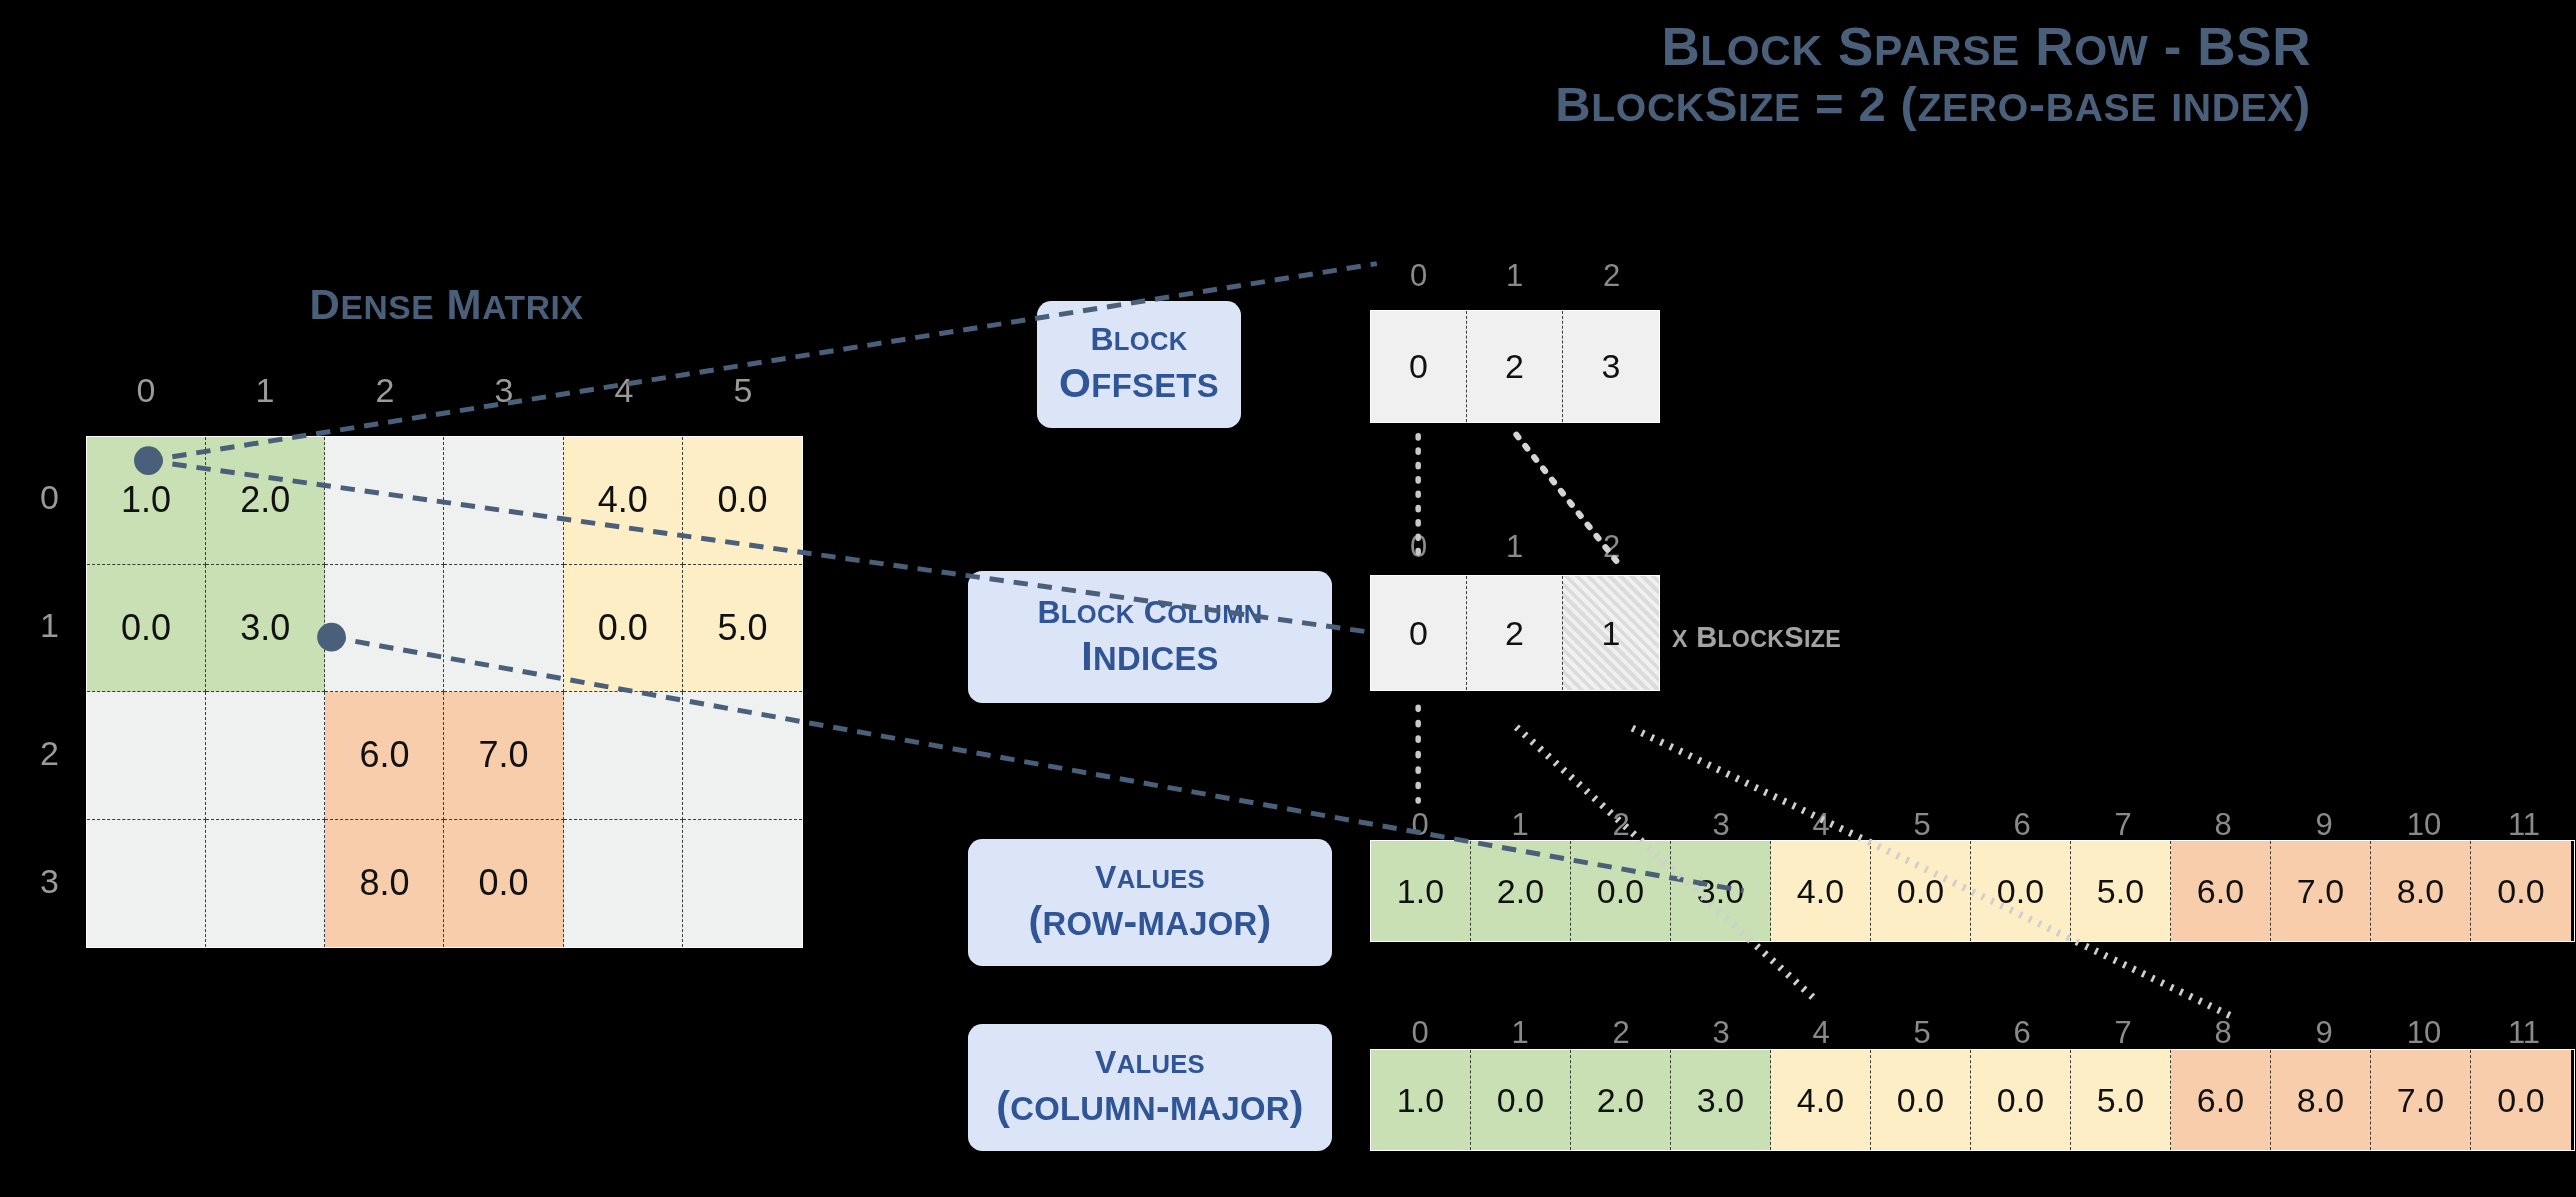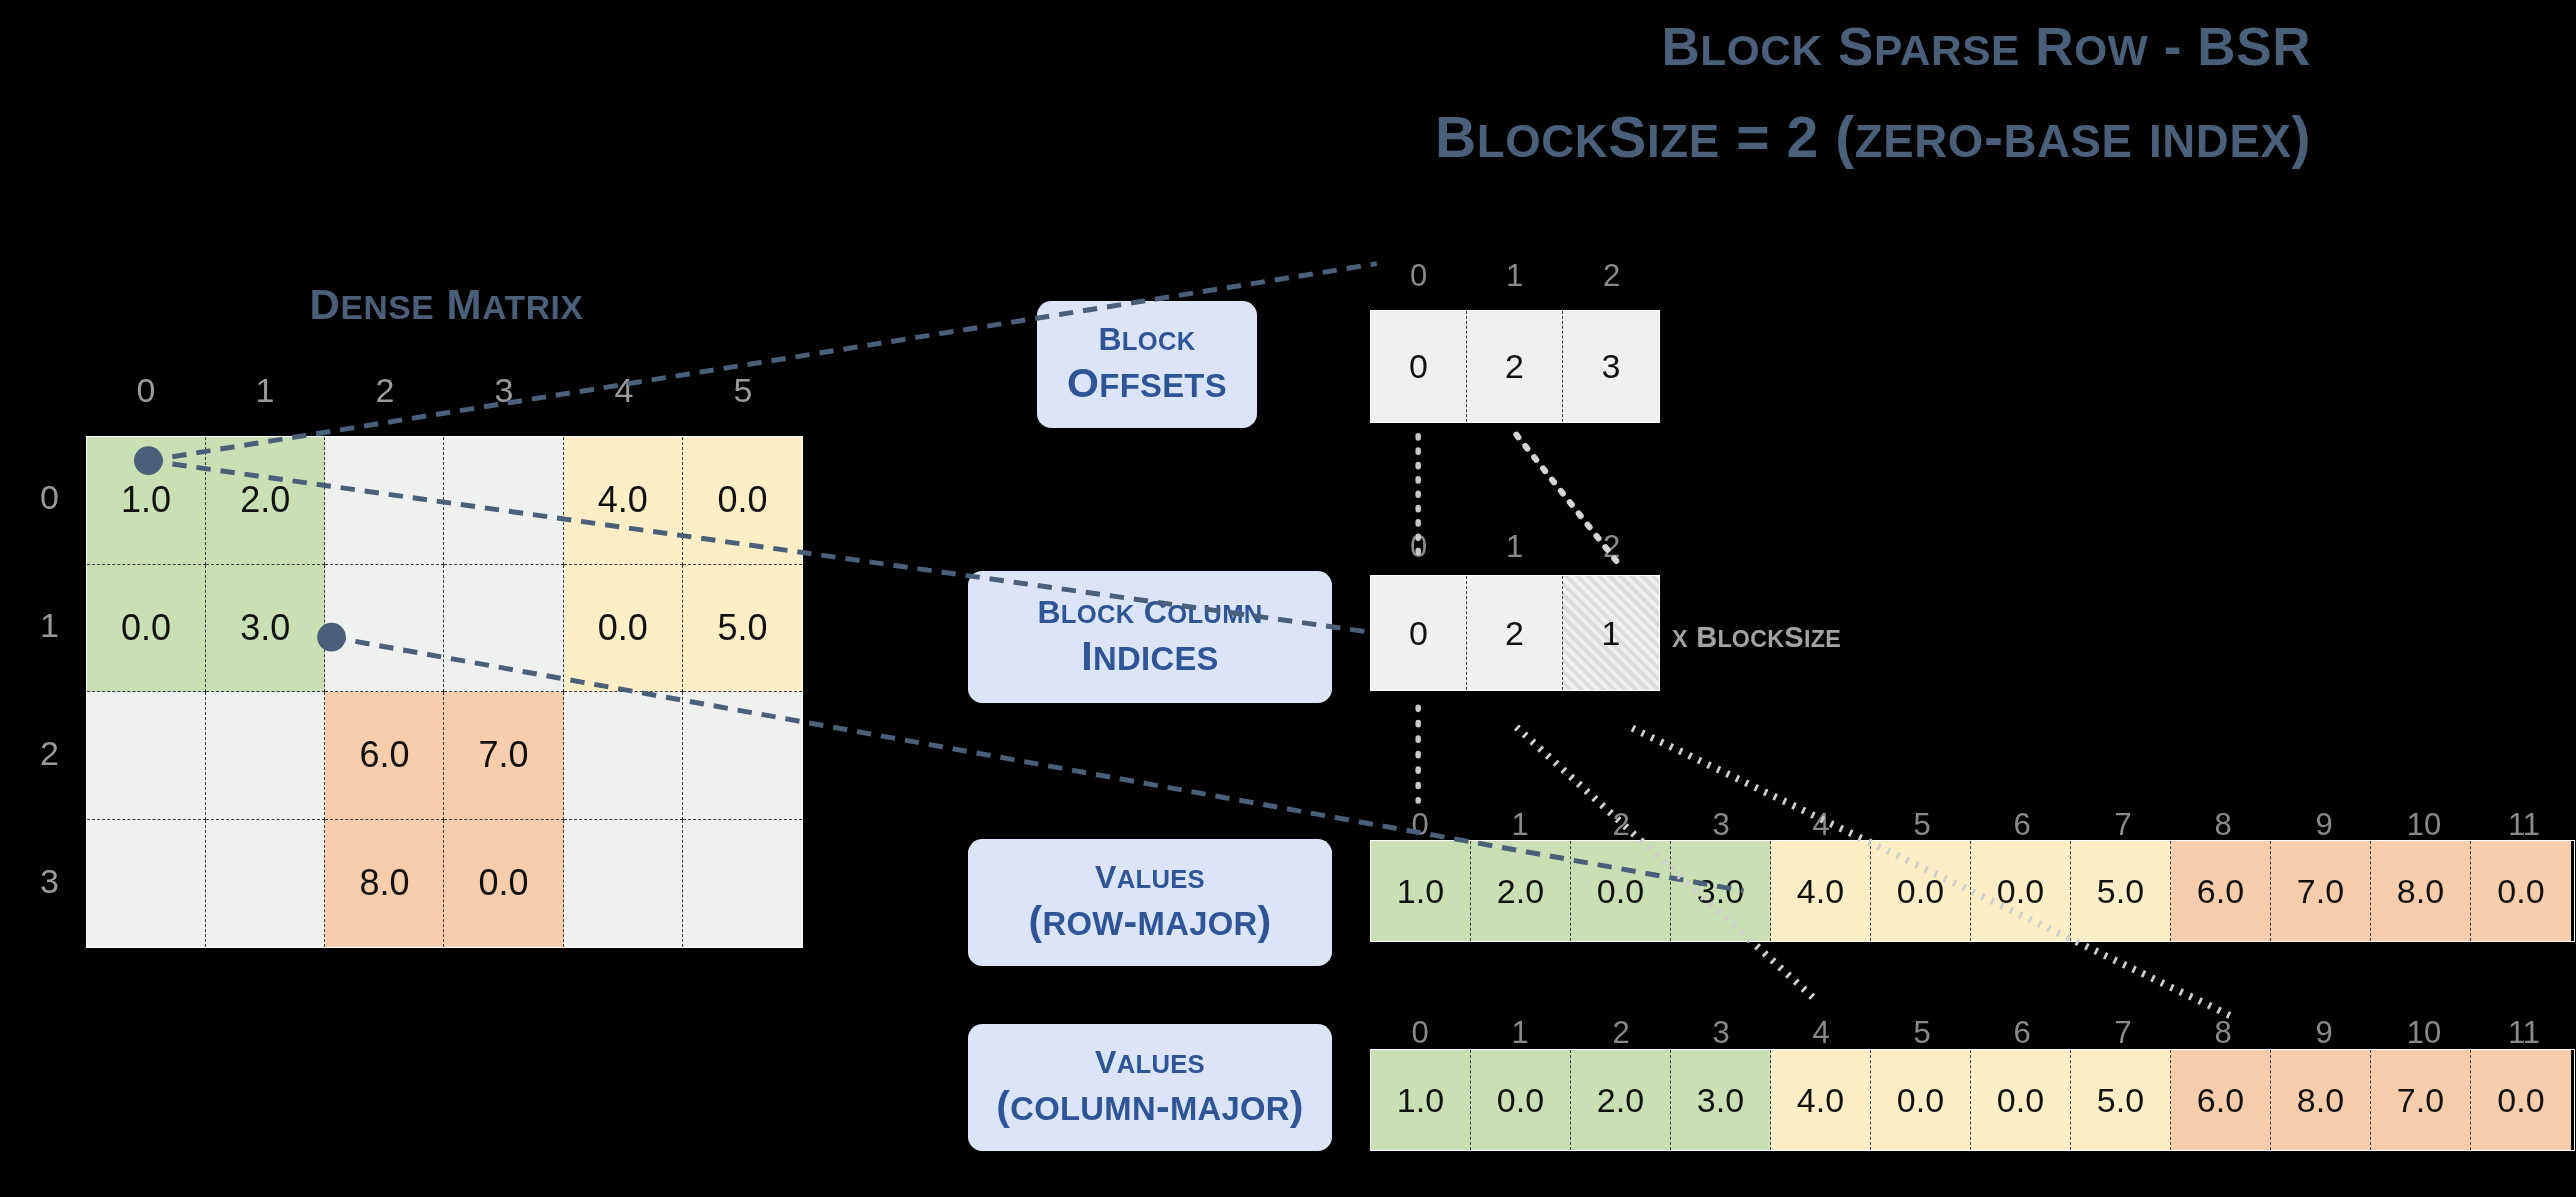--- a/index.html
+++ b/index.html
@@ -4,21 +4,21 @@
 <style>
   html,body{margin:0;padding:0;background:#000;}
   body{width:2576px;height:1197px;position:relative;overflow:hidden;
        font-family:"Liberation Sans",sans-serif;}
 
   
   #title-block{position:absolute;left:0;top:16.6px;width:2311px;text-align:right;}
   .title-line{color:#4a5f7a;font-weight:bold;letter-spacing:0.6px;
               font-family:"Liberation Sans",sans-serif;}
   #title-main{font-size:53px;line-height:1.12;}
-  #title-sub{font-size:57px;line-height:1.18;margin-top:28px;}
+  #title-sub{font-size:49px;line-height:1.18;}
   .sc{font-size:0.80em;}
 
   #dense-title{position:absolute;left:88px;top:281px;width:717px;text-align:center;
                color:#4a5f7a;font-weight:bold;font-size:42px;letter-spacing:0.6px;}
 
   
   #matrix-wrap{position:absolute;left:86px;top:436px;width:717px;height:512px;}
   #matrix-grid{position:absolute;inset:0;display:grid;
       grid-template-columns:repeat(6,1fr);grid-template-rows:repeat(4,1fr);
       border:1.7px solid #ffffff;box-sizing:border-box;}
@@ -111,21 +111,21 @@
       <div class="collab" style="left: 683px; width: 120px; top: 371px;">5</div>
     </div>
   <div id="matrix-rowlabels">
       <div class="rowlab" style="top: 478px;">0</div>
       <div class="rowlab" style="top: 606px;">1</div>
       <div class="rowlab" style="top: 734px;">2</div>
       <div class="rowlab" style="top: 862px;">3</div>
     </div>
 </div>
 
-<div class="lblbox" id="lbl-offsets" style="left:1037px;top:301px;width:220px;height:127px;">
+<div class="lblbox" id="lbl-offsets" style="left:1037px;top:301px;width:204px;height:127px;">
   <div class="l1"><span>B</span><span class="sc">L</span><span class="sc">O</span><span class="sc">C</span><span class="sc">K</span></div>
   <div class="l2"><span>O</span><span class="sc">F</span><span class="sc">F</span><span class="sc">S</span><span class="sc">E</span><span class="sc">T</span><span class="sc">S</span></div>
 </div>
 <div class="arr" id="arr-offsets" style="left: 1370px; top: 310px; height: 113px; width: 290px;">
     <div class="acell" style="width: 97px;">0</div>
     <div class="acell" style="width: 97px;">2</div>
     <div class="acell" style="width: 97px;">3</div>
   </div>
 <div id="idx-offsets">
     <div class="idx" style="left: 1370px; width: 97px; top: 258px;">0</div>

